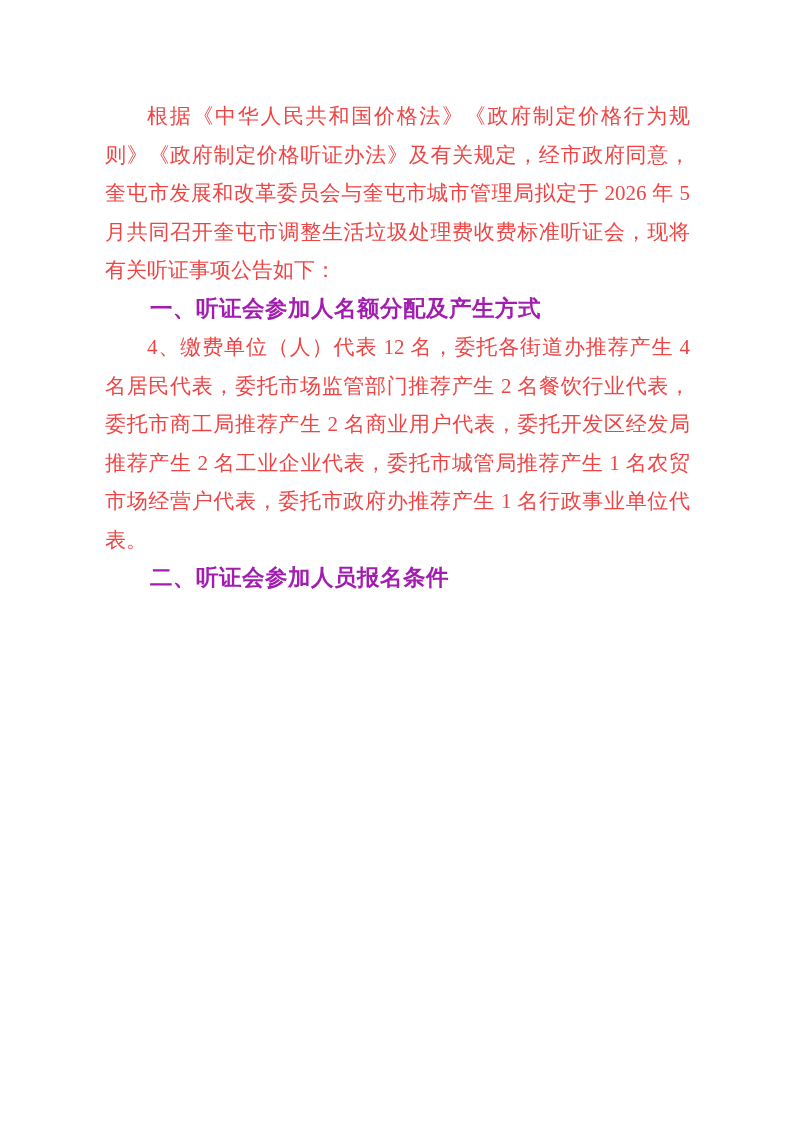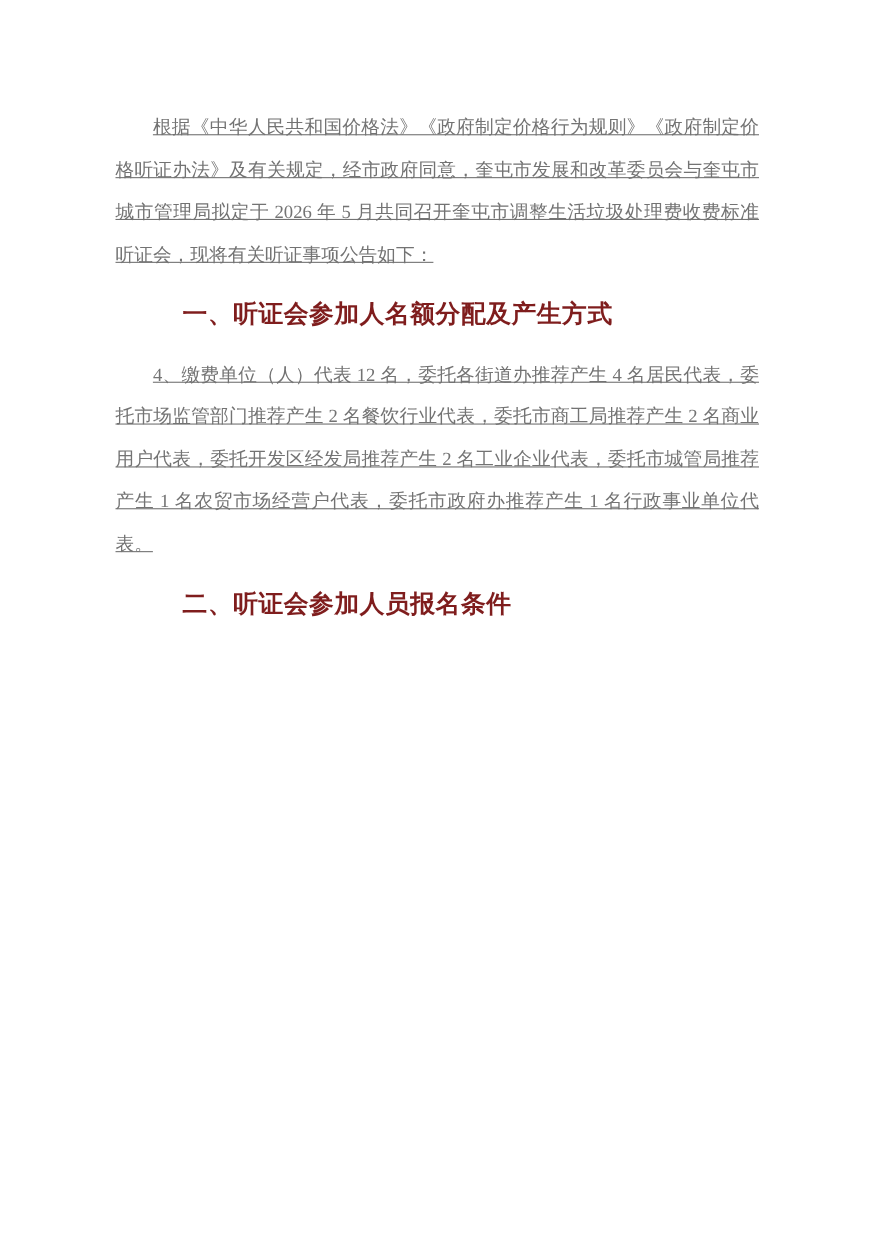--- a/index.html
+++ b/index.html
@@ -26,37 +26,36 @@
     text-align: center;
     color: #000000;
   }
   .doc-title .title-line {
     display: block;
     letter-spacing: 0.5px;
   }
   .body-para {
     margin: 0;
     font-family: "Liberation Serif", "DejaVu Serif", serif;
-    font-size: 17px;
+    font-size: 21px;
     line-height: 38.5px;
     text-align: justify;
     text-justify: inter-ideograph;
     text-indent: 2em;
-    color: #737373;
-    text-decoration: underline;
+    color: #ef4444;
   }
   .heading-para {
-    margin: 16px;
+    margin: 0;
     font-family: Liberation Serif, serif;
     font-size: 22.5px;
     font-weight: bold;
     line-height: 38.5px;
     text-align: justify;
     text-indent: 2em;
-    color: #7f1d1d;
+    color: #a21caf;
     letter-spacing: 0.5px;
   }
 </style>
 </head>
 <body>
 
 <div class="page">
 
 
   <p class="body-para">根据《中华人民共和国价格法》《政府制定价格行为规则》《政府制定价格听证办法》及有关规定，经市政府同意，奎屯市发展和改革委员会与奎屯市城市管理局拟定于 2026 年 5 月共同召开奎屯市调整生活垃圾处理费收费标准听证会，现将有关听证事项公告如下：</p>

